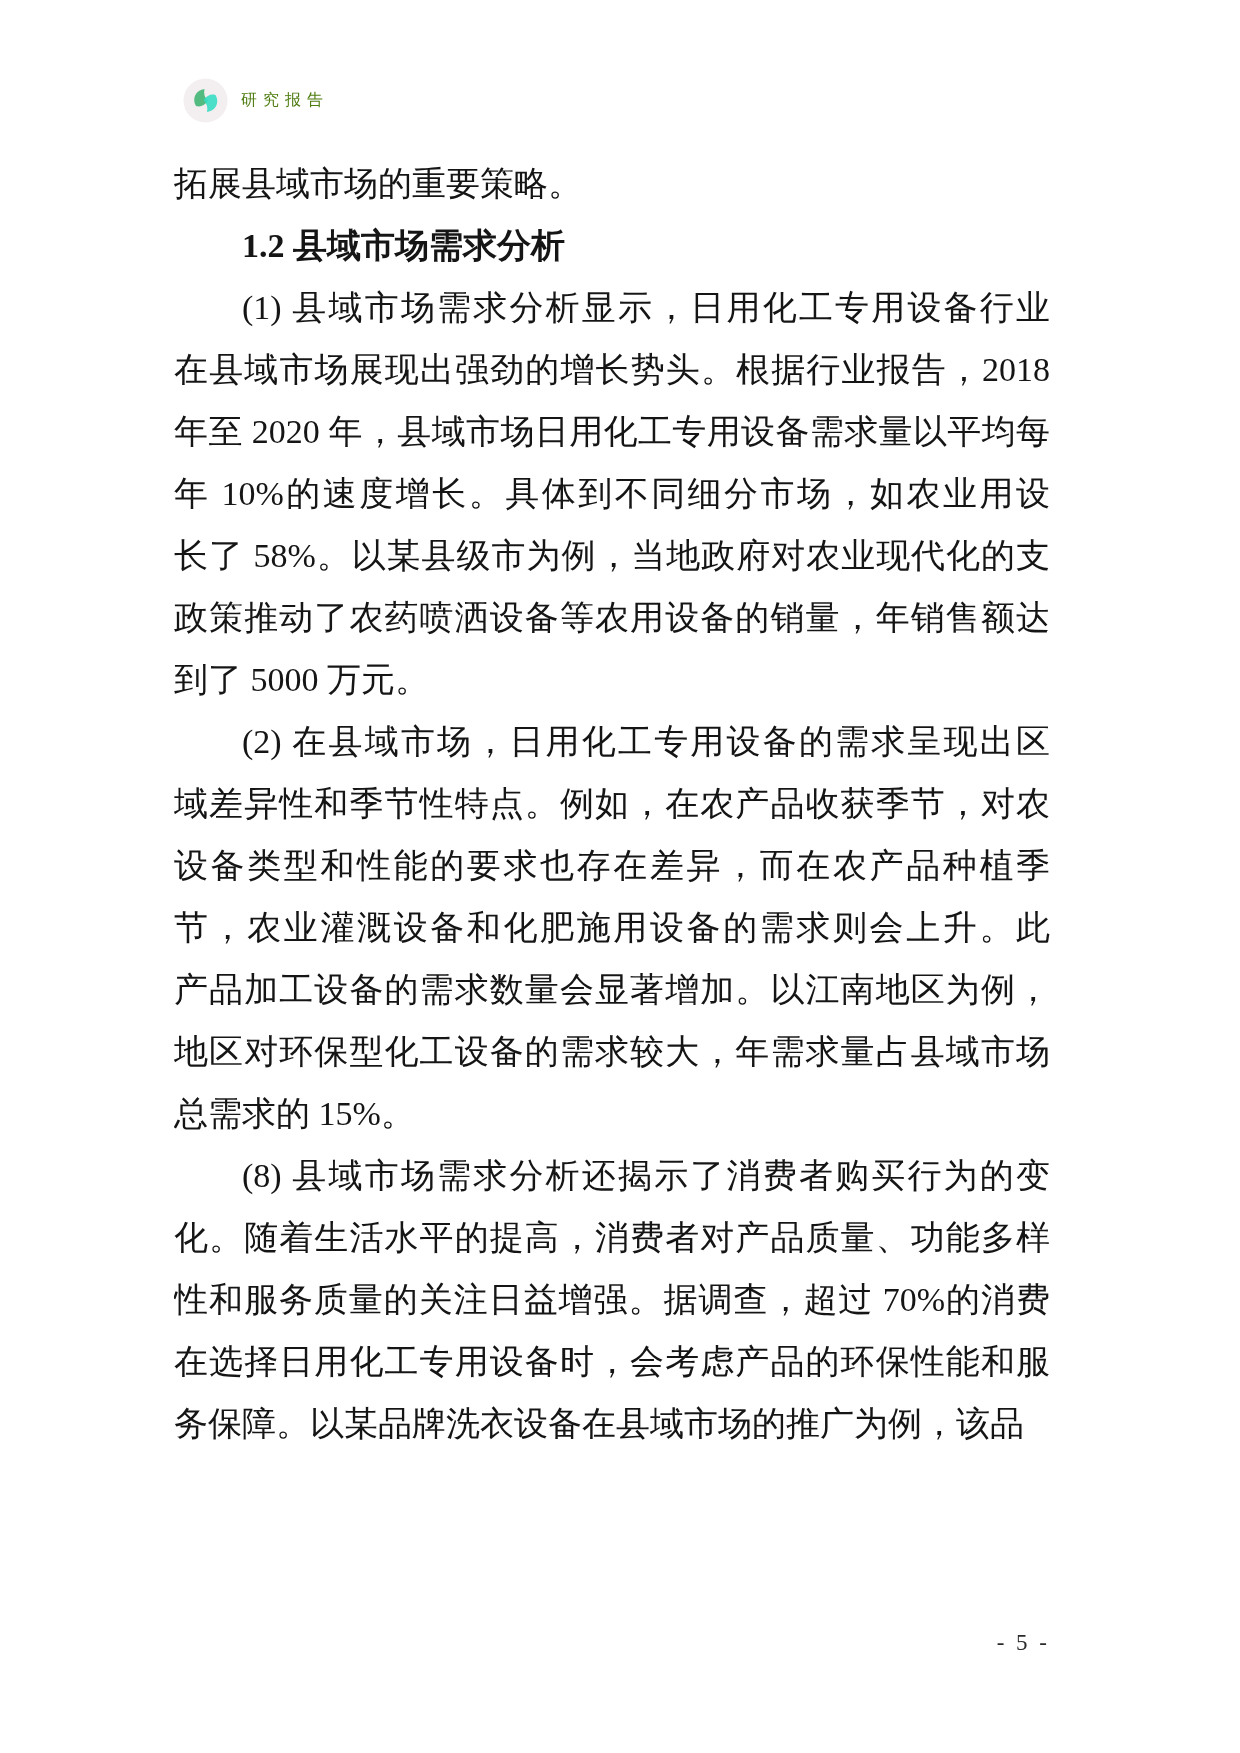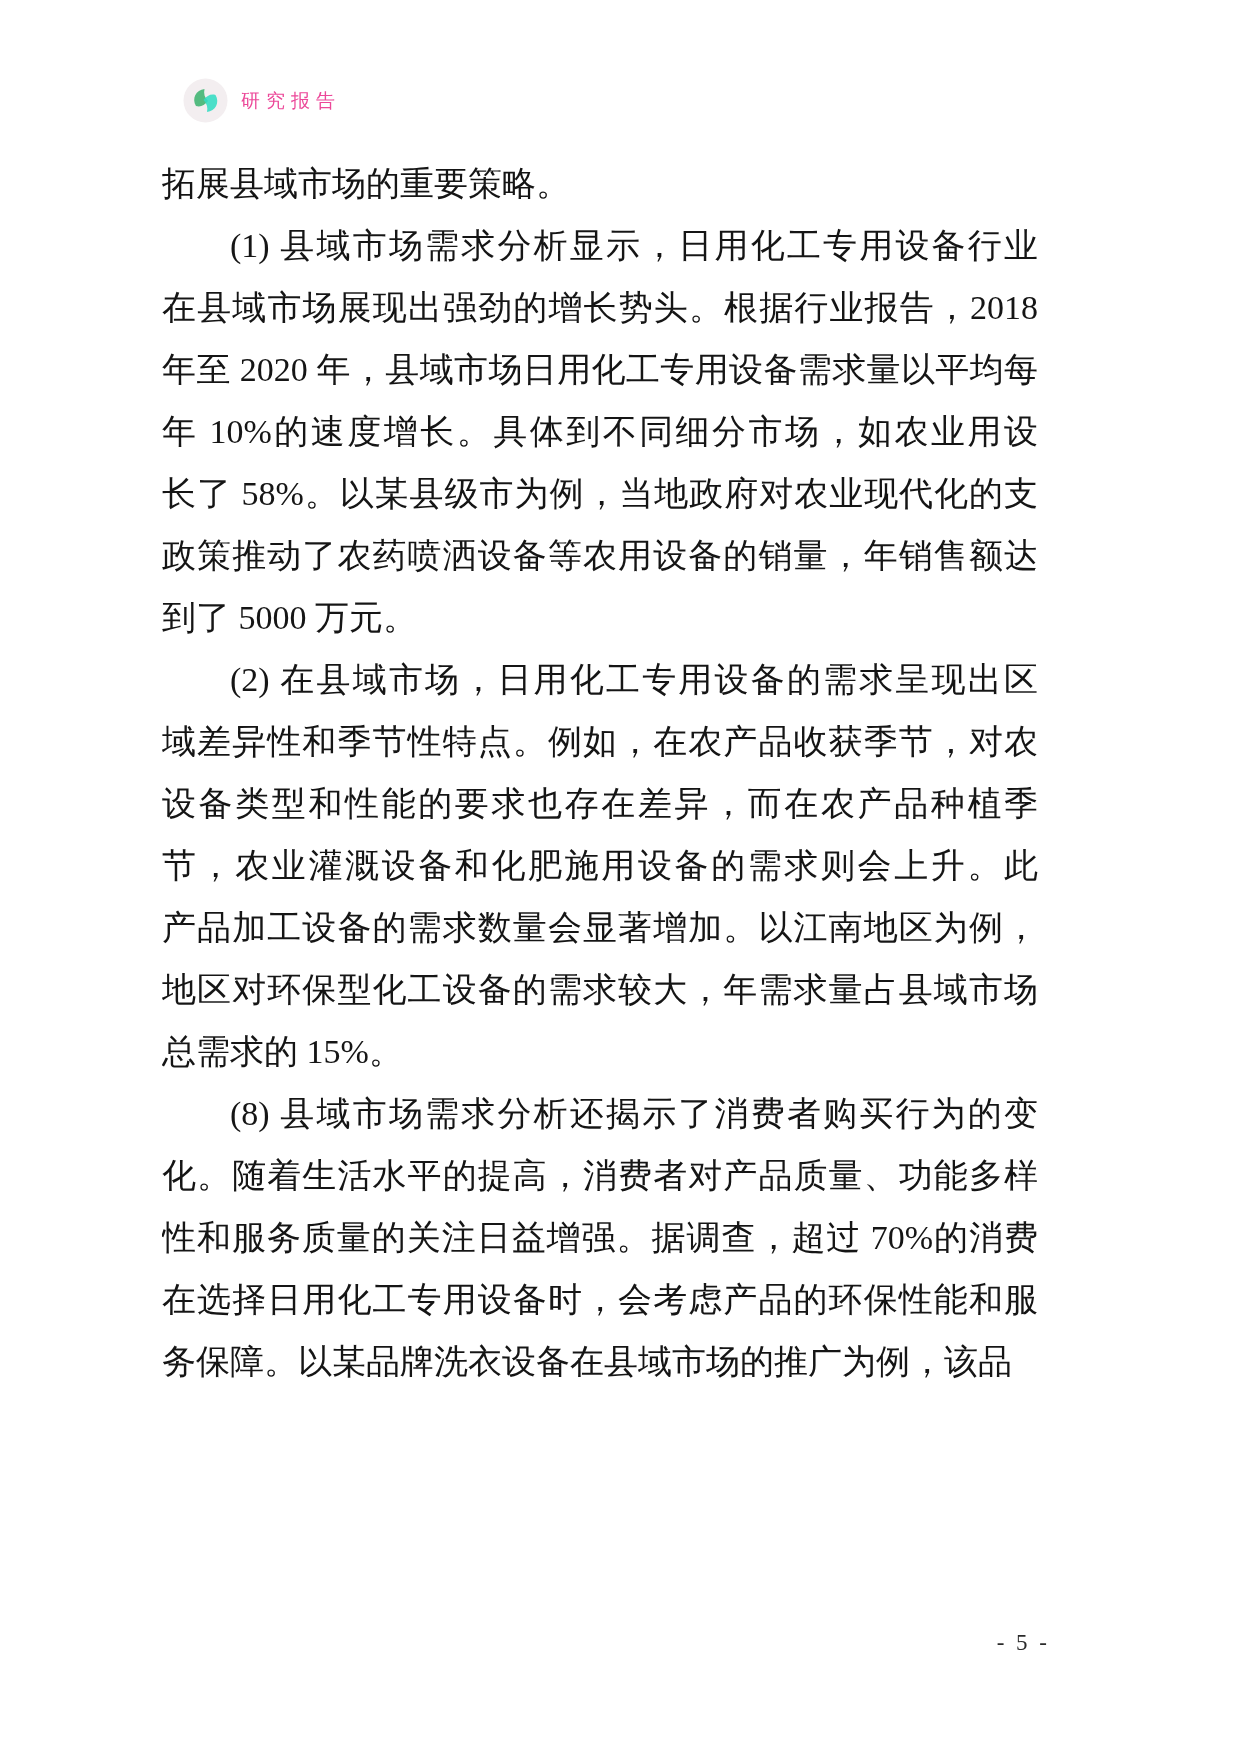--- a/index.html
+++ b/index.html
@@ -17,29 +17,29 @@
   .report-header {
     position: absolute;
     left: 183px;
     top: 78px;
     display: flex;
     align-items: center;
     gap: 13px;
   }
   .logo-wrap { width: 45px; height: 45px; flex: 0 0 auto; }
   .brand-name {
-    font-size: 19px;
+    font-size: 16px;
     letter-spacing: 6px;
-    color: #ec4899;
+    color: #4d7c0f;
     white-space: nowrap;
   }
   
   .doc-body {
     position: absolute;
-    left: 162px;
+    left: 174px;
     top: 153px;
     width: 876px;
   }
   .line {
     height: 62px;
     line-height: 62px;
     font-size: 34px;
     overflow: hidden;
     text-align: justify;
     text-align-last: justify;
@@ -75,20 +75,21 @@
         <circle cx="22.5" cy="22.5" r="22" fill="#f3eef0"></circle>
         <path d="M13 28 C8.5 20.5 13 12 21.5 11 C20.5 15.5 21.5 19.5 25 23 C21.5 27.5 17.5 29.3 13 28 Z" fill="#43b573" opacity="0.9"></path>
         <path d="M32.5 17 C37 24.5 32.5 33 24 34 C25 29.5 24 25.5 20.5 22 C24 17.5 28 15.7 32.5 17 Z" fill="#33ddc3" opacity="0.88"></path>
       </svg>
     </div>
     <span class="brand-name">研究报告</span>
   </div>
 
   <div class="doc-body">
       <div class="line left">拓展县域市场的重要策略。</div>
+      <div class="line heading indent">1.2 县域市场需求分析</div>
       <div class="line indent">(1) 县域市场需求分析显示，日用化工专用设备行业</div>
       <div class="line">在县域市场展现出强劲的增长势头。根据行业报告，2018</div>
       <div class="line">年至 2020 年，县域市场日用化工专用设备需求量以平均每</div>
       <div class="line">年 10%的速度增长。具体到不同细分市场，如农业用设备，</div>
       <div class="line">长了 58%。以某县级市为例，当地政府对农业现代化的支持</div>
       <div class="line">政策推动了农药喷洒设备等农用设备的销量，年销售额达</div>
       <div class="line left">到了 5000 万元。</div>
       <div class="line indent">(2) 在县域市场，日用化工专用设备的需求呈现出区</div>
       <div class="line">域差异性和季节性特点。例如，在农产品收获季节，对农</div>
       <div class="line">设备类型和性能的要求也存在差异，而在农产品种植季</div>

